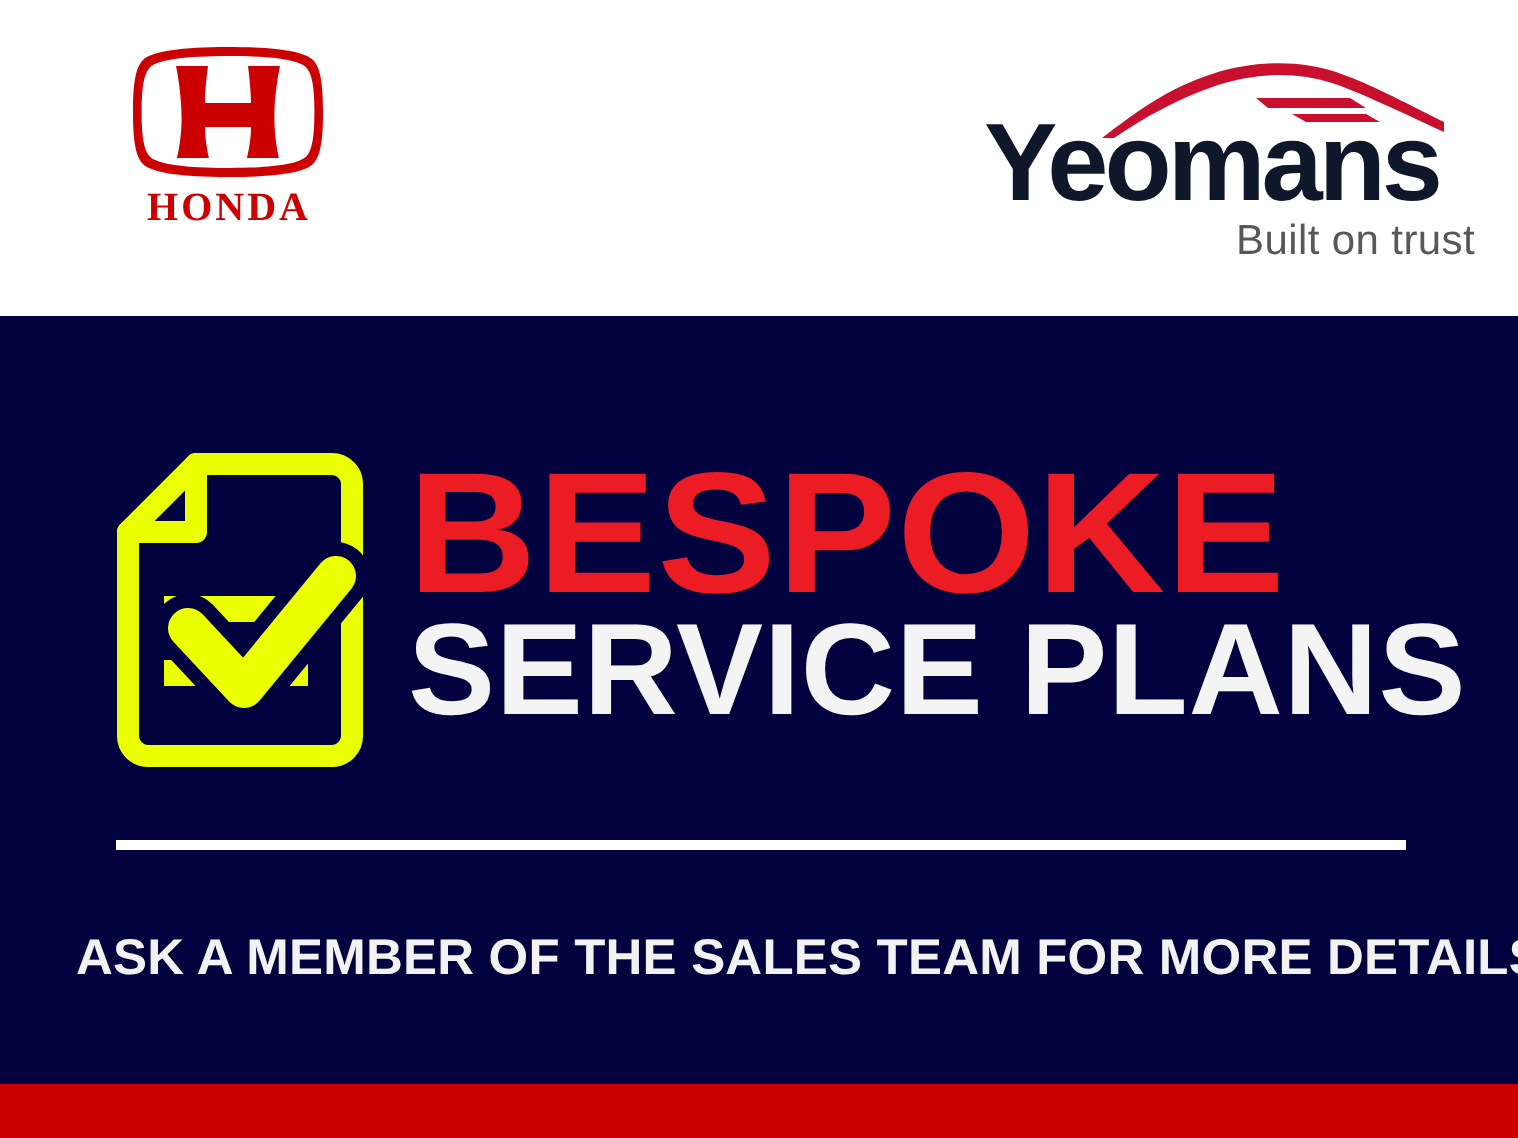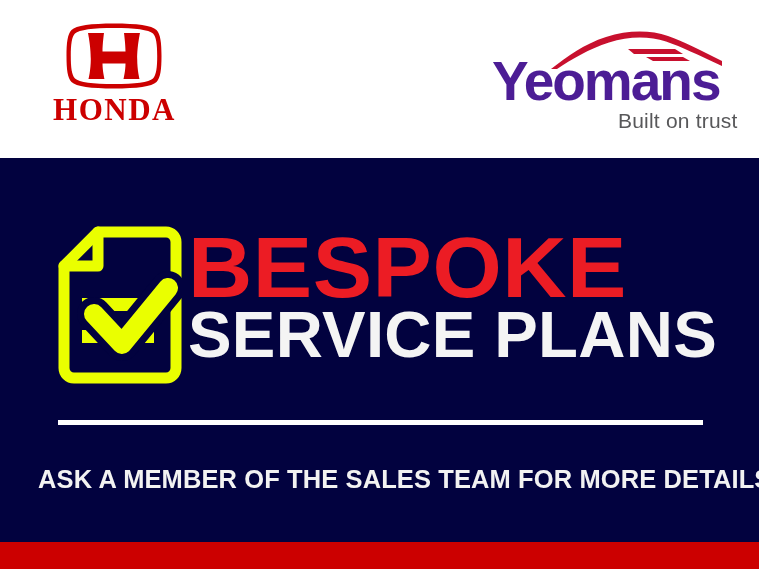--- a/index.html
+++ b/index.html
@@ -50,21 +50,21 @@
     height: 68px;
   }
   #honda-wordmark {
     position: absolute;
     left: 0;
     top: 72px;
     width: 145px;
     text-align: center;
     font-family: "Liberation Serif", serif;
     font-weight: bold;
-    font-size: 31px;
+    font-size: 20px;
     letter-spacing: 1.5px;
     color: #cc0000;
     line-height: 1;
     white-space: nowrap;
   }
 
   
   #yeomans-lockup {
     position: absolute;
     left: 492px;
@@ -80,21 +80,21 @@
     height: 42px;
   }
   #yeomans-wordmark {
     position: absolute;
     left: 0px;
     top: 26px;
     font-family: "Liberation Sans", sans-serif;
     font-weight: bold;
     font-size: 55px;
     letter-spacing: -2.0px;
-    color: #4c1d95;
+    color: #0f172a;
     line-height: 1;
     white-space: nowrap;
   }
   #yeomans-tagline {
     position: absolute;
     left: 126px;
     top: 82px;
     font-family: "Liberation Sans", sans-serif;
     font-weight: normal;
     font-size: 21px;
@@ -118,21 +118,21 @@
   #doc-check-icon {
     position: absolute;
     left: 58px;
     top: 68px;
     width: 124px;
     height: 158px;
   }
 
   #headline-block {
     position: absolute;
-    left: 188px;
+    left: 204px;
     top: 66px;
     width: 520px;
     height: 150px;
   }
   #bespoke-text {
     position: absolute;
     left: 0;
     top: 0;
     font-family: "Liberation Sans", sans-serif;
     font-weight: bold;

